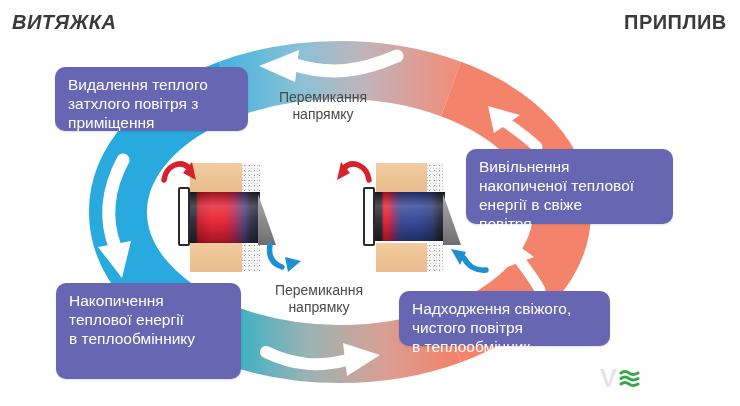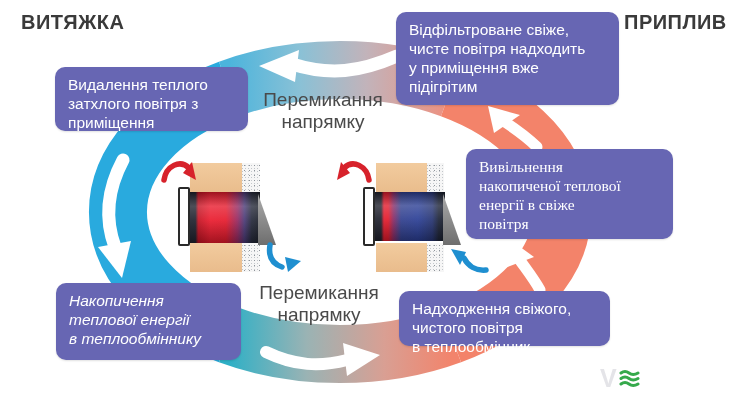--- a/index.html
+++ b/index.html
@@ -7,38 +7,38 @@
     position:relative;width:740px;height:406px;background:#ffffff;overflow:hidden;
     font-family:"Liberation Sans","DejaVu Sans",sans-serif;
   }
   .layer{position:absolute;left:0;top:0;width:740px;height:406px;pointer-events:none;}
   .ring-svg{z-index:1;}
   .arrows-svg{z-index:5;}
   .heading{
     position:absolute;z-index:7;font-size:20px;font-weight:bold;color:#3a3a3a;
     letter-spacing:0.5px;white-space:pre-line;
   }
-  .heading.left{left:21px;top:11px;}
+  .heading.left{left:12px;top:11px;font-style:italic;}
   .heading.right{left:624px;top:11px;}
   .switch-label{
     position:absolute;z-index:2;width:170px;text-align:center;color:#4a4a4a;
-    font-size:19px;line-height:1.18;white-space:pre-line;
+    font-size:14px;line-height:1.18;white-space:pre-line;
   }
   .switch-top{left:238px;top:89px;}
   .switch-bottom{left:234px;top:282px;}
   .step-box{
     position:absolute;z-index:6;background:#6766b3;border-radius:10px;
     color:#ffffff;font-size:15.5px;line-height:1.22;
     padding:9px 13px;box-sizing:border-box;white-space:pre-line;
     box-shadow:0 1px 2px rgba(0,0,0,0.12);
   }
   .box-exhaust-removal{left:55px;top:67px;width:193px;height:64px;}
   .box-supply-filtered{left:396px;top:12px;width:223px;height:93px;}
-  .box-heat-release{left:466px;top:149px;width:207px;height:90px;font-family:Liberation Serif, serif;}
-  .box-heat-accumulation{left:56px;top:283px;width:185px;height:77px;font-style:italic;}
+  .box-heat-release{left:466px;top:149px;width:207px;height:75px;}
+  .box-heat-accumulation{left:56px;top:283px;width:185px;height:96px;}
   .box-fresh-intake{left:399px;top:291px;width:211px;height:55px;}
   .dev{position:absolute;z-index:3;}
   .flange{
     position:absolute;z-index:4;width:12px;height:59px;background:#ffffff;
     border:2px solid #2a2a2a;border-radius:2px;box-sizing:border-box;
   }
   .wall{position:absolute;background:linear-gradient(180deg,#f2cb9e,#e9bc8c);}
   .speckle{
     position:absolute;background-color:#f6f6f6;
     background-image:radial-gradient(#8e949a 0.8px,transparent 0.95px),
@@ -161,24 +161,20 @@
     </g>
     <g>
       <path d="M486,270 C476,271 468,266 464,258" fill="none" stroke="#1f8fd0" stroke-width="5.5" stroke-linecap="round"></path>
       <polygon points="451,249 466,252 460,265" fill="#1f8fd0"></polygon>
     </g>
   </svg>
 
   <div class="step-box box-exhaust-removal">Видалення теплого
 затхлого повітря з
 приміщення</div>
-  <div class="step-box box-supply-filtered">Відфільтроване свіже,
-чисте повітря надходить
-у приміщення вже
-підігрітим</div>
   <div class="step-box box-heat-release">Вивільнення
 накопиченої теплової
 енергії в свіже
 повітря</div>
   <div class="step-box box-heat-accumulation">Накопичення
 теплової енергії
 в теплообміннику</div>
   <div class="step-box box-fresh-intake">Надходження свіжого,
 чистого повітря
 в теплообмінник</div>

